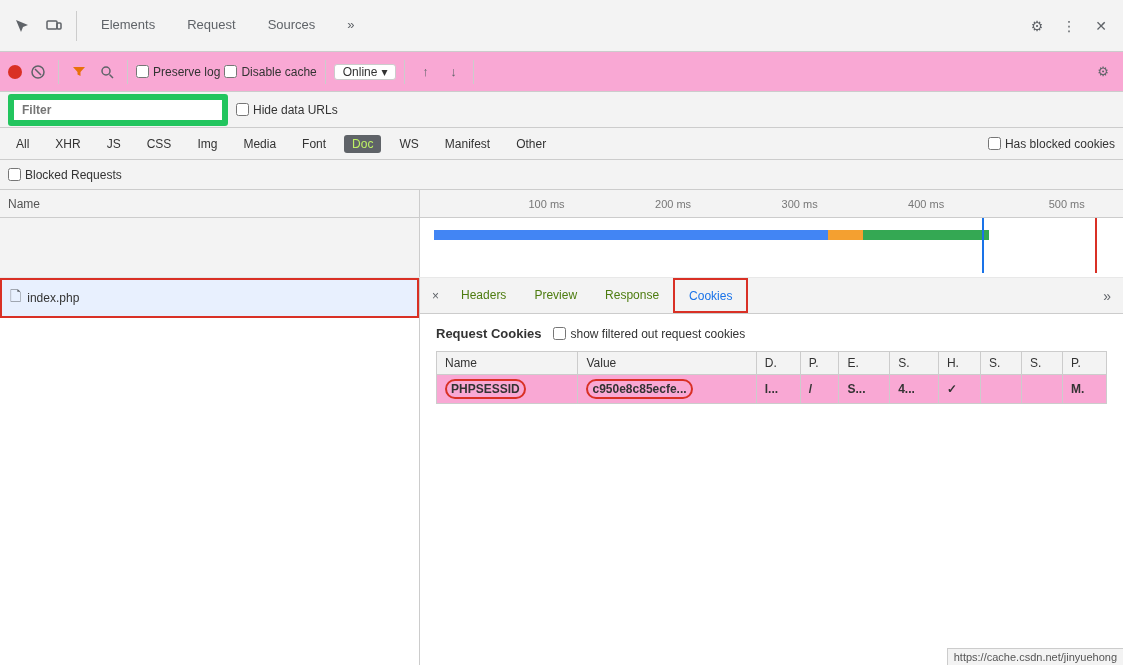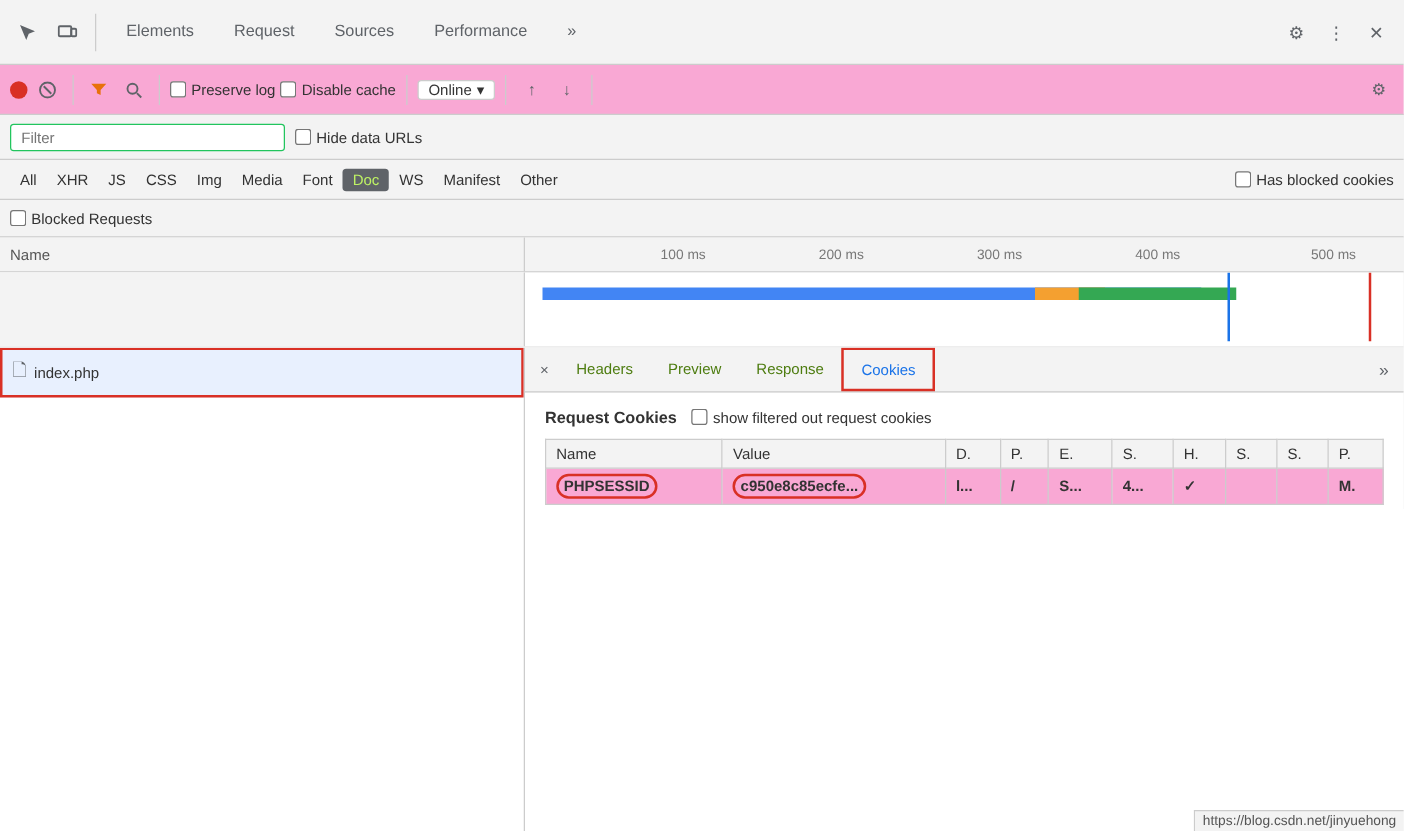--- a/index.html
+++ b/index.html
@@ -130,38 +130,39 @@
     .filter-bar {
       display: flex;
       align-items: center;
       background: #f3f3f3;
       border-bottom: 1px solid #ccc;
       height: 36px;
       padding: 0 8px;
       gap: 8px;
     }
     .filter-input {
-      border: 1px solid #22c55e;
+      border: 6px solid #22c55e;
       border-radius: 3px;
       padding: 3px 8px;
       font-size: 12px;
       width: 220px;
       background: white;
       color: #aaa;
+      font-weight: bold;
     }
 
     
     .type-bar {
       display: flex;
       align-items: center;
       background: #f3f3f3;
       border-bottom: 1px solid #ccc;
       height: 32px;
       padding: 0 8px;
-      gap: 0;
+      gap: 10px;
       flex-wrap: nowrap;
     }
     .type-btn {
       padding: 2px 8px;
       border-radius: 3px;
       cursor: pointer;
       font-size: 12px;
       color: #333;
       background: transparent;
       border: none;
@@ -422,21 +423,20 @@
     <svg width="16" height="16" viewBox="0 0 16 16" fill="none" stroke="currentColor" stroke-width="1.5">
         <rect x="1" y="3" width="10" height="8" rx="1"></rect>
         <rect x="11" y="5" width="4" height="6" rx="1"></rect>
       </svg>
   </div>
   <div class="toolbar-divider"></div>
   <div class="tab-list">
     <div class="tab">Elements</div>
     <div class="tab">Request</div>
     <div class="tab">Sources</div>
-    <div class="tab">Performance</div>
     <div class="tab">»</div>
   </div>
   <div class="toolbar-right">
     <div class="toolbar-icon">⚙</div>
     <div class="toolbar-icon">⋮</div>
     <div class="toolbar-icon">✕</div>
   </div>
 </div>
 
 <div class="network-toolbar">
@@ -600,13 +600,13 @@
             <td></td>
             <td></td>
             <td>M.</td>
           </tr>
         </tbody>
       </table>
     </div>
   </div>
 </div>
 
-<div class="bottom-url">https://blog.csdn.net/jinyuehong</div>
+<div class="bottom-url">https://cache.csdn.net/jinyuehong</div>
 
 </body></html>

